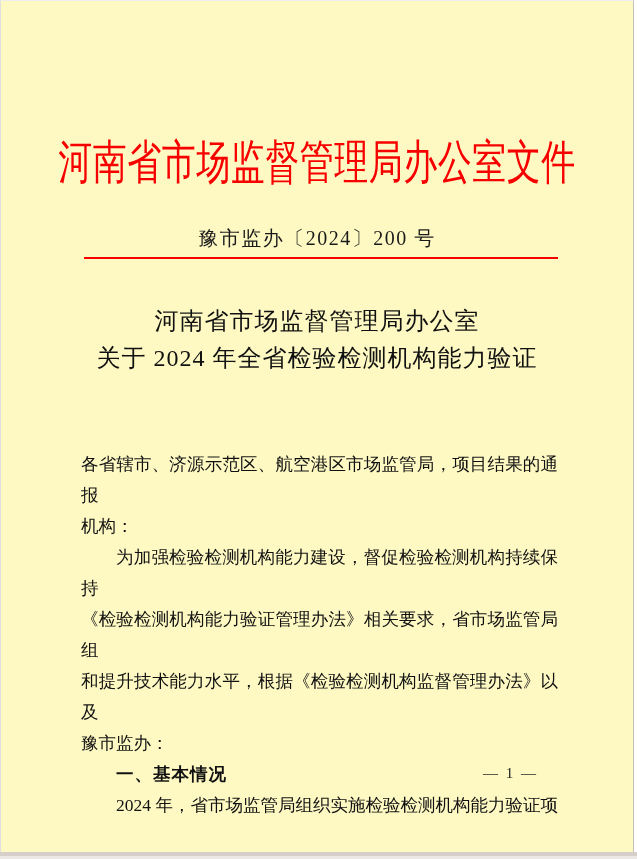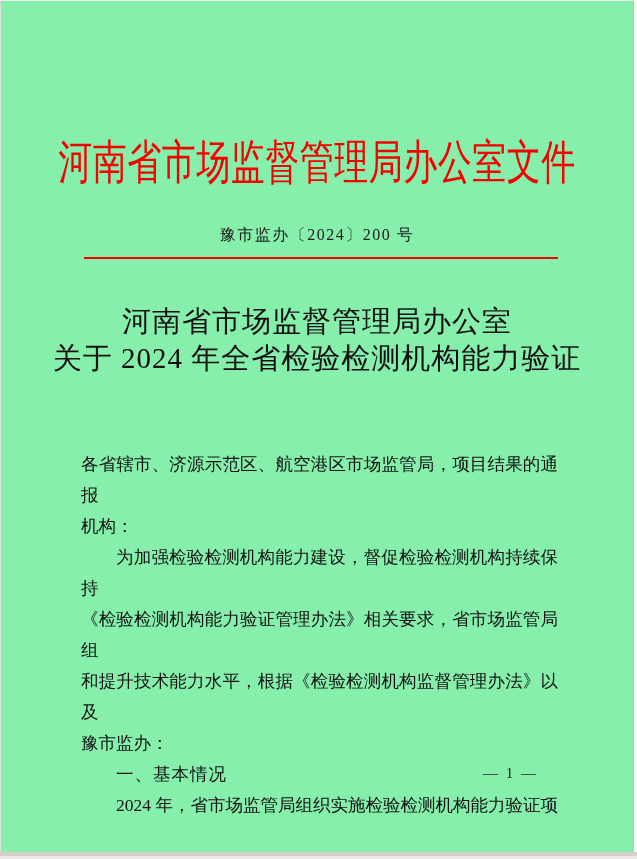--- a/index.html
+++ b/index.html
@@ -12,21 +12,21 @@
   }
   .canvas {
     position: relative;
     width: 637px; height: 859px;
     background: #ffffff;
   }
   .page {
     position: absolute;
     left: 0; top: 0;
     width: 634px; height: 853px;
-    background: #86efac;
+    background: #fef9c3;
     border-left: 1px solid #e2e0de;
     border-right: 1px solid #c3c1bf;
     border-top: 1px solid #eeeeee;
   }
   .bottom-strip {
     position: absolute;
     left: 0; top: 852px;
     width: 637px; height: 7px;
     background: linear-gradient(to bottom, var(--edge-color, #d6cfc9) 0 60%, #ece8e5 60% 100%);
   }
@@ -43,36 +43,36 @@
   .red-banner .stretch {
     display: inline-block;
     transform: scale(1.0, 1.38);
     transform-origin: center top;
   }
   .doc-number {
     position: absolute;
     left: 0; top: 224px;
     width: 100%;
     text-align: center;
-    font-size: 16px;
+    font-size: 20px;
     letter-spacing: 1.5px;
     color: #1a1a1a;
   }
   .red-line {
     position: absolute;
     left: 83px; top: 256px;
     width: 474px; height: 2px;
     background: var(--accent-red, #f70000);
   }
   .doc-title {
     position: absolute;
     left: 0; top: 302px;
     width: 100%;
     text-align: center;
-    font-size: 29px;
+    font-size: 24px;
     line-height: 37px;
     letter-spacing: 1px;
     color: #111111;
   }
   .body-text {
     position: absolute;
     left: 80px; top: 448px;
     width: 477px;
     font-size: 17.5px;
     line-height: 31px;
@@ -82,21 +82,21 @@
     text-align: left;
     text-justify: inter-character;
   }
   .body-text .jf {
     text-align: justify;
     text-align-last: justify;
   }
   .body-text .indent { text-indent: 35px; }
   .body-text .section-head {
     font-family: "Liberation Sans", sans-serif;
-    font-weight: 400;
+    font-weight: 700;
     padding-left: 35px;
     letter-spacing: 1px;
   }
   .page-number {
     position: absolute;
     top: 764px; right: 95px;
     font-size: 15px;
     letter-spacing: 2px;
     color: #222222;
     white-space: nowrap;

